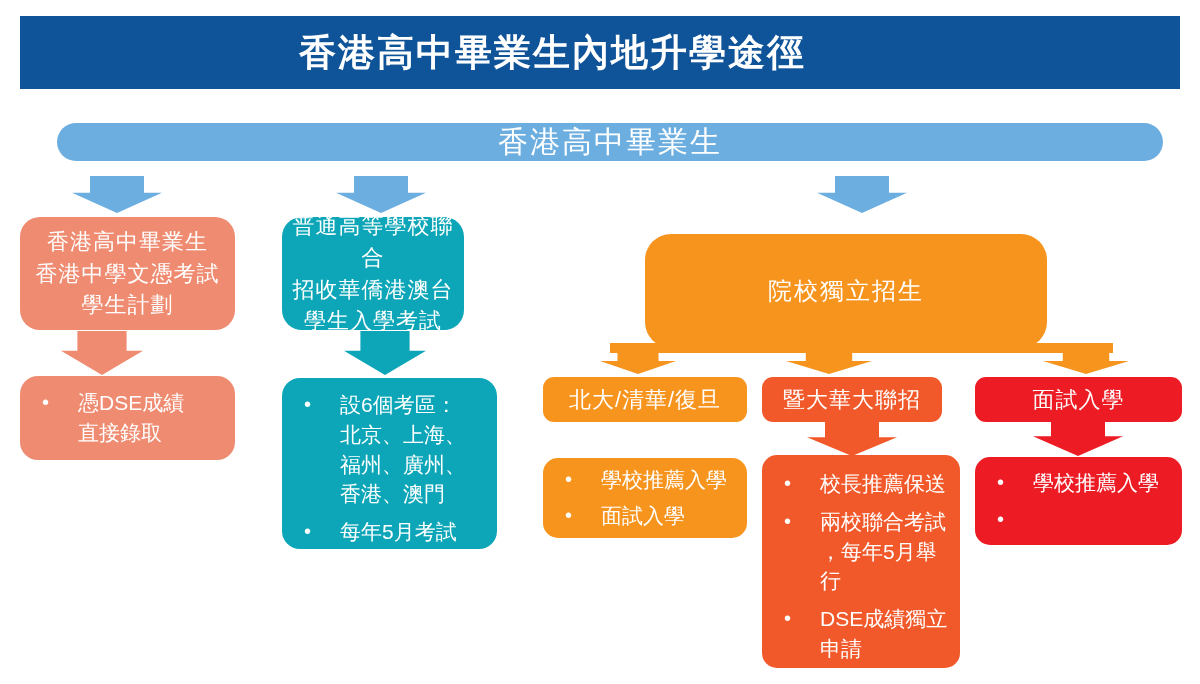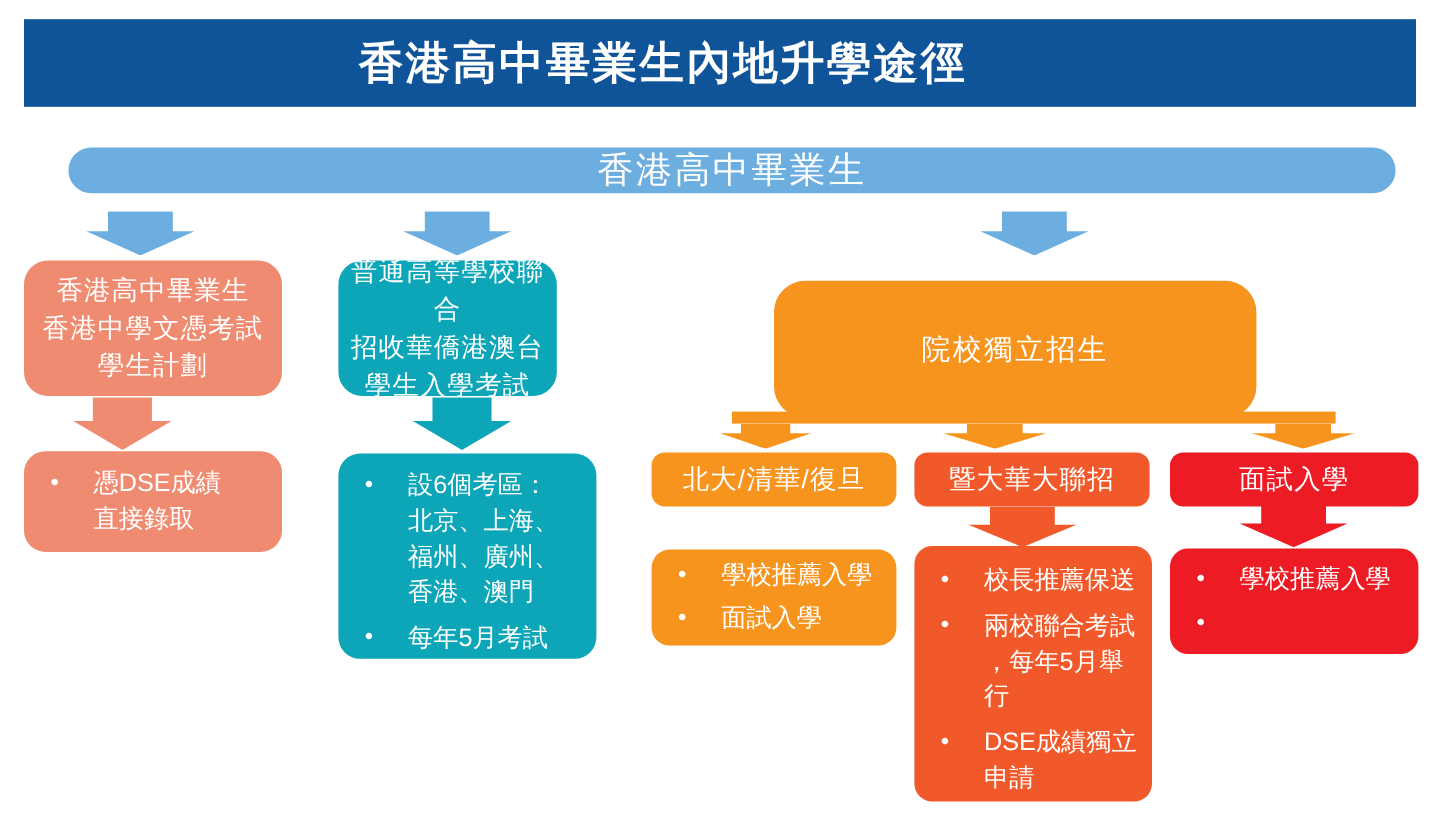--- a/index.html
+++ b/index.html
@@ -113,21 +113,21 @@
 
   <div class="abs orange-a" style="left:806px; top:330px; width:46px; height:14px;"></div>
   <div class="abs orange-a" style="left:610px; top:343px; width:503px; height:10px;"></div>
   <div class="abs arr2 orange-a" style="left:600px; top:353px; width:76px; height:21px;"></div>
   <div class="abs arr2 orange-a" style="left:786px; top:353px; width:86px; height:21px;"></div>
   <div class="abs arr2 orange-a" style="left:1043px; top:353px; width:86px; height:21px;"></div>
 
   <div class="abs box orange-b" style="left:543px; top:377px; width:204px; height:45px; border-radius:11px;">
     <span class="white hdr-row">北大/清華/復旦</span>
   </div>
-  <div class="abs box ored-b" style="left:762px; top:377px; width:196px; height:45px; border-radius:11px;">
+  <div class="abs box ored-b" style="left:762px; top:377px; width:180px; height:45px; border-radius:11px;">
     <span class="white hdr-row">暨大華大聯招</span>
   </div>
   <div class="abs box red-b" style="left:975px; top:377px; width:207px; height:45px; border-radius:11px;">
     <span class="white hdr-row">面試入學</span>
   </div>
 
   <div class="abs arr ored-a" style="left:807px; top:422px; width:90px; height:34px;"></div>
   <div class="abs arr red-a" style="left:1033px; top:420px; width:90px; height:36px;"></div>
 
   <div class="abs orange-b" style="left:543px; top:458px; width:204px; height:80px; border-radius:15px;">

